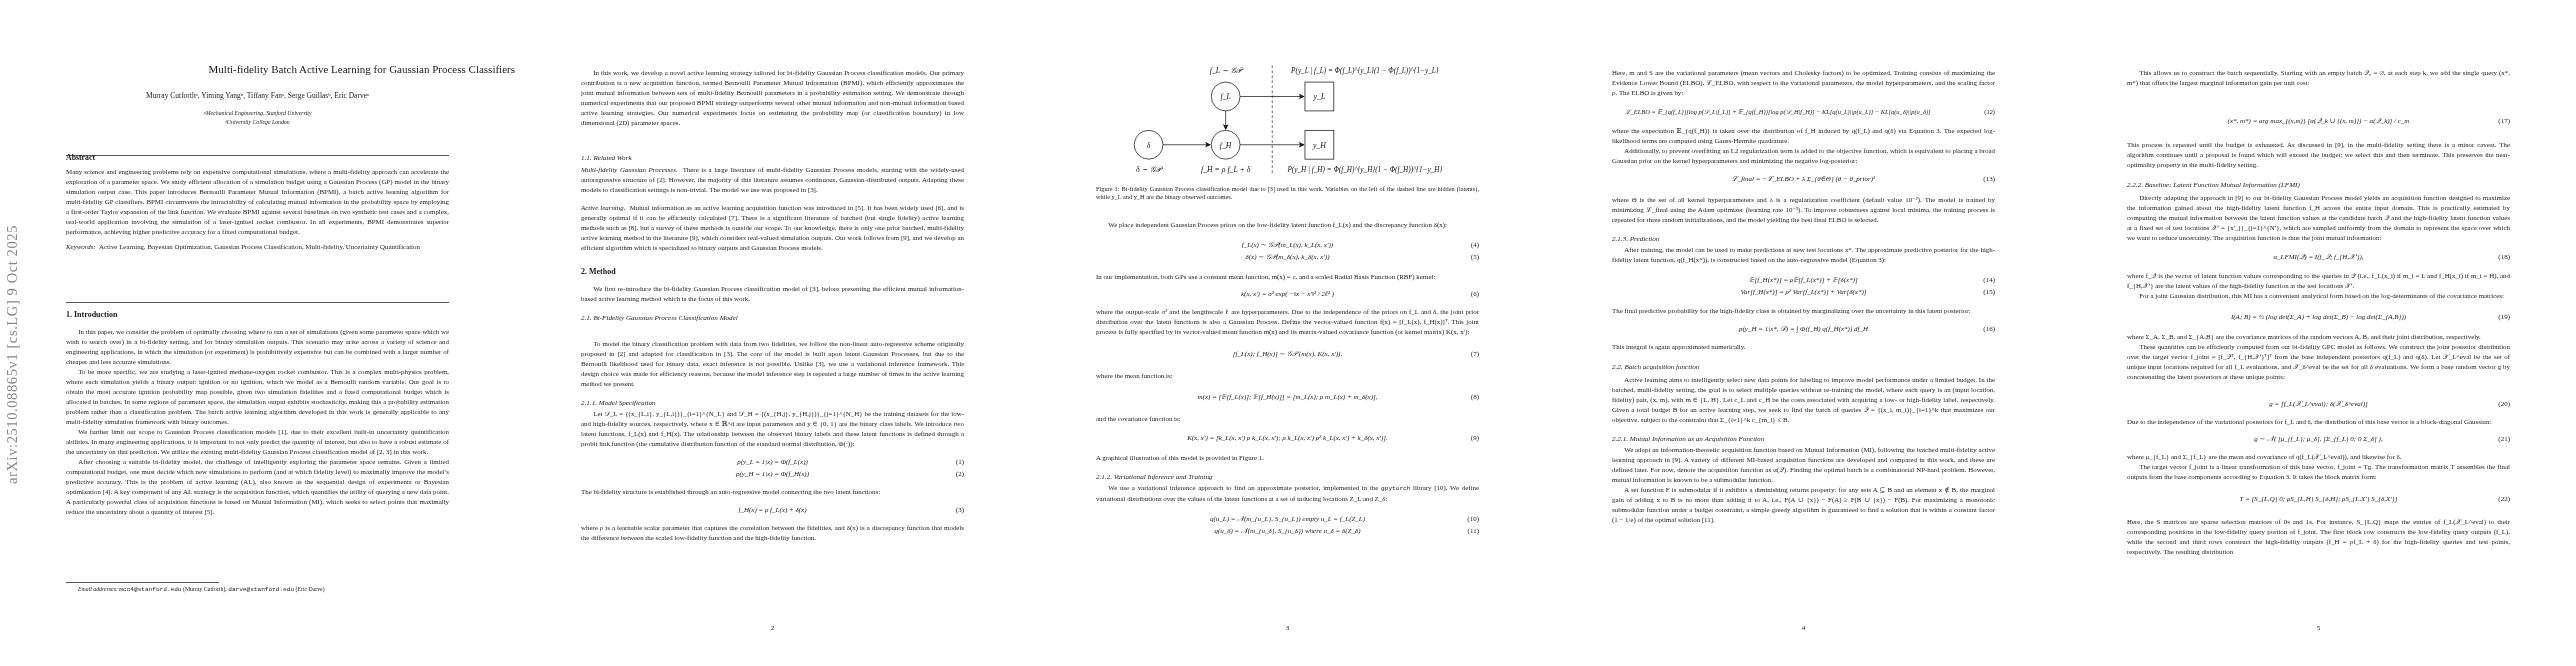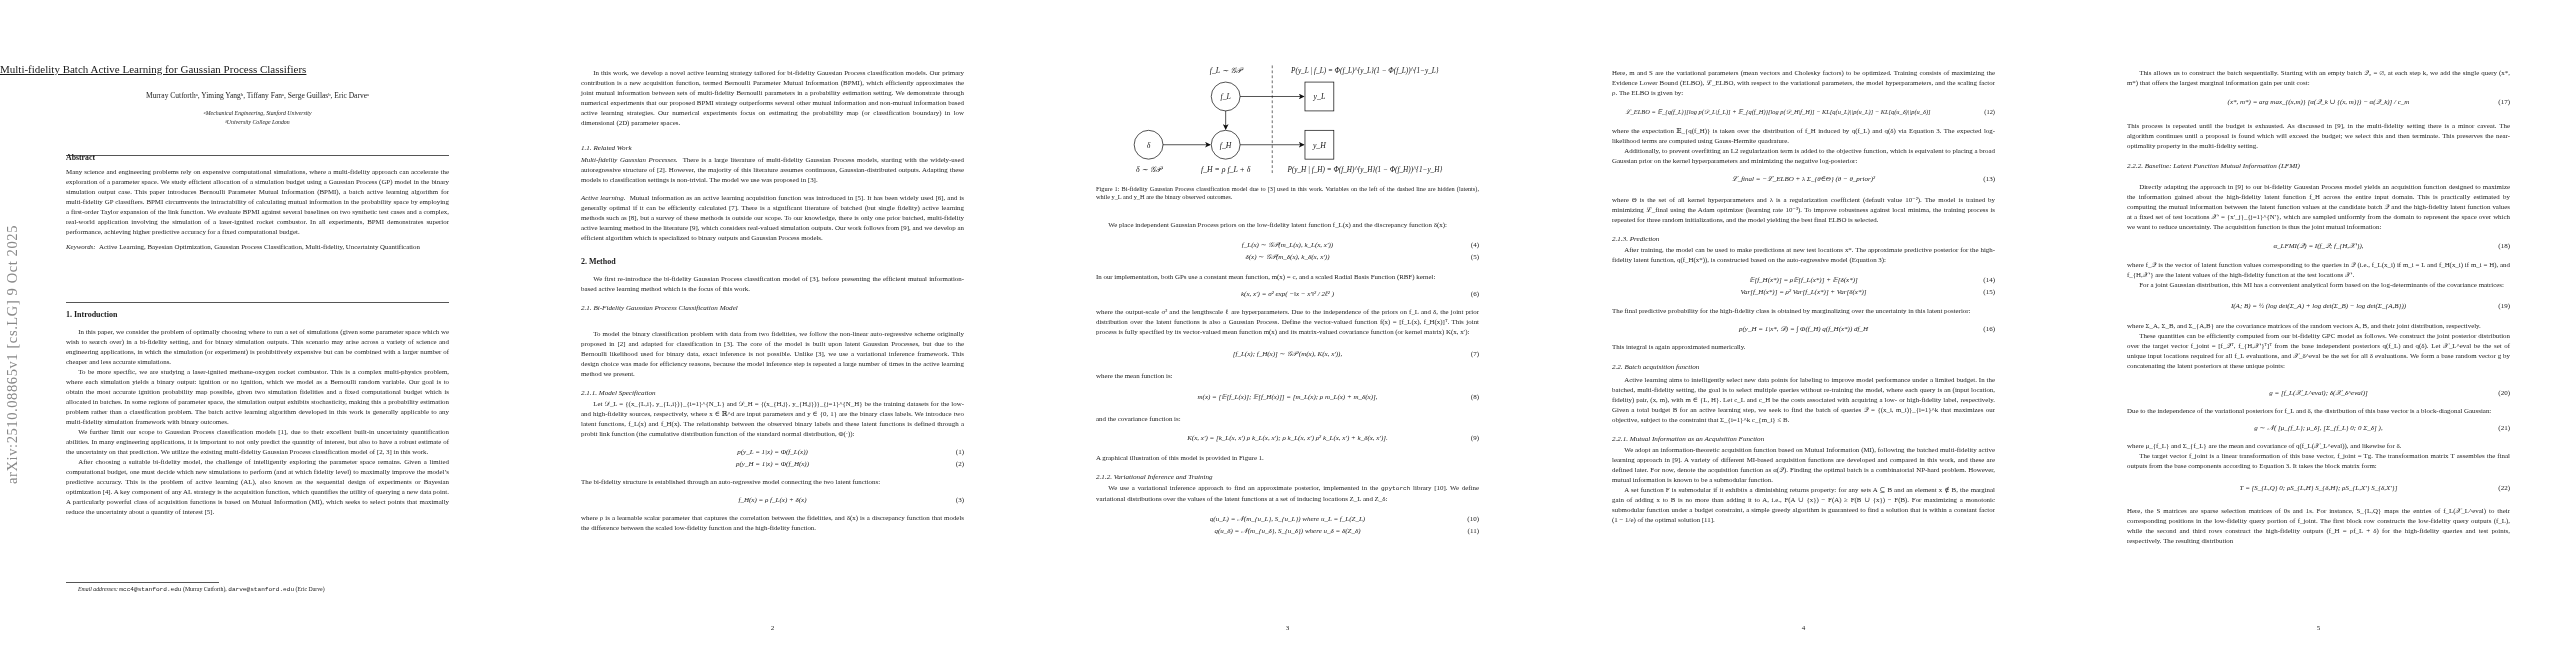--- a/index.html
+++ b/index.html
@@ -5,21 +5,21 @@
   html,body{margin:0;padding:0;background:#fff;}
   body{width:2576px;height:667px;position:relative;overflow:hidden;
        font-family:"Liberation Serif","DejaVu Serif",serif;color:#1a1a1a;}
   .page{position:absolute;top:0;width:515px;height:667px;background:#fff;overflow:hidden;}
   .col{position:absolute;left:66px;width:383px;font-size:6.9px;line-height:10px;
        text-align:justify;}
   .col p{margin:0;text-indent:12.2px;}
   .col p.noindent{text-indent:0;}
   .h1{font-weight:bold;font-size:8px;margin:0;}
   .h2{font-style:italic;font-size:7.1px;margin:0;}
-  .title{position:absolute;left:0;width:515px;text-align:left;font-size:11px;text-decoration:underline;}
+  .title{position:absolute;left:0;width:515px;text-align:right;font-size:11px;}
   .authors{position:absolute;left:0;width:515px;text-align:center;font-size:7.5px;}
   .affil{position:absolute;left:0;width:515px;text-align:center;font-size:5.8px;font-style:italic;line-height:8px;}
   .rule{position:absolute;left:66px;width:383px;height:0.8px;background:#555;}
   .abs-h{font-weight:bold;font-size:7.8px;}
   .eq{position:relative;display:flex;align-items:center;justify-content:center;font-style:italic;
       font-size:7px;}
   .eq .num{position:absolute;right:0;font-style:normal;}
   .pagenum{position:absolute;width:515px;left:0;text-align:center;font-size:7px;}
   .arxiv{position:absolute;left:4.4px;top:484px;transform-origin:0 0;transform:rotate(-90deg);
          font-size:14.5px;color:#888;letter-spacing:0.6px;white-space:nowrap;font-family:"Liberation Serif",serif;}
@@ -58,21 +58,21 @@
     <span class="mono">mcc4@stanford.edu</span>
     <span>(Murray Cutforth),</span>
     <span class="mono">darve@stanford.edu</span>
     <span>(Eric Darve)</span>
   </div>
 </div>
 
 <div class="page" style="left:515px">
   <div class="col" style="top:68px">
     <p>In this work, we develop a novel active learning strategy tailored for bi-fidelity Gaussian Process classification models. Our primary contribution is a new acquisition function, termed Bernoulli Parameter Mutual Information (BPMI), which efficiently approximates the joint mutual information between sets of multi-fidelity Bernoulli parameters in a probability estimation setting. We demonstrate through numerical experiments that our proposed BPMI strategy outperforms several other mutual information and non-mutual information based active learning strategies. Our numerical experiments focus on estimating the probability map (or classification boundary) in low dimensional (2D) parameter spaces.</p>
-    <div class="h2" style="margin-top:15px;margin-bottom:2.2px">1.1.  Related Work</div>
+    <div class="h2" style="margin-top:25px;margin-bottom:2.2px">1.1.  Related Work</div>
     <p class="noindent"><i>Multi-fidelity Gaussian Processes.</i>&nbsp; <span>There is a large literature of multi-fidelity Gaussian Process models, starting with the widely-used autoregressive structure of [2]. However, the majority of this literature assumes continuous, Gaussian-distributed outputs. Adapting these models to classification settings is non-trivial. The model we use was proposed in [3].</span></p>
     <p class="noindent" style="margin-top:7.8px"><i>Active learning.</i>&nbsp; <span>Mutual information as an active learning acquisition function was introduced in [5]. It has been widely used [6], and is generally optimal if it can be efficiently calculated [7]. There is a significant literature of batched (but single fidelity) active learning methods such as [8], but a survey of these methods is outside our scope. To our knowledge, there is only one prior batched, multi-fidelity active learning method in the literature [9], which considers real-valued simulation outputs. Our work follows from [9], and we develop an efficient algorithm which is specialized to binary outputs and Gaussian Process models.</span></p>
     <div class="h1" style="margin-top:14.5px;margin-bottom:6.7px">2.  Method</div>
     <p>We first re-introduce the bi-fidelity Gaussian Process classification model of [3], before presenting the efficient mutual information-based active learning method which is the focus of this work.</p>
     <div class="h2" style="margin-top:9px;margin-bottom:16px">2.1.  Bi-Fidelity Gaussian Process Classification Model</div>
     <p>To model the binary classification problem with data from two fidelities, we follow the non-linear auto-regressive scheme originally proposed in [2] and adapted for classification in [3]. The core of the model is built upon latent Gaussian Processes, but due to the Bernoulli likelihood used for binary data, exact inference is not possible. Unlike [3], we use a variational inference framework. This design choice was made for efficiency reasons, because the model inference step is repeated a large number of times in the active learning method we present.</p>
     <div class="h2" style="margin-top:9px;margin-bottom:1.1px">2.1.1.  Model Specification</div>
     <p>Let 𝒟_L = {(x_{L,i}, y_{L,i})}_{i=1}^{N_L} and 𝒟_H = {(x_{H,j}, y_{H,j})}_{j=1}^{N_H} be the training datasets for the low- and high-fidelity sources, respectively, where x ∈ ℝ^d are input parameters and y ∈ {0, 1} are the binary class labels. We introduce two latent functions, f_L(x) and f_H(x). The relationship between the observed binary labels and these latent functions is defined through a probit link function (the cumulative distribution function of the standard normal distribution, Φ(·)):</p>
     <div style="height:7.8px"></div>
     <div class="eq">
@@ -152,21 +152,21 @@
       </div>
     <p class="noindent" style="margin-top:12.2px">and the covariance function is:</p>
     <div class="eq" style="margin-top:9px">
         <span>K(x, x′) = [k_L(x, x′)  ρ k_L(x, x′); ρ k_L(x, x′)  ρ² k_L(x, x′) + k_δ(x, x′)].</span>
         <span class="num">(9)</span>
       </div>
     <p class="noindent" style="margin-top:10px">A graphical illustration of this model is provided in Figure 1.</p>
     <div class="h2" style="margin-top:9px;margin-bottom:1.1px">2.1.2.  Variational Inference and Training</div>
     <p><span>We use a variational inference approach to find an approximate posterior, implemented in the</span> <span class="mono">gpytorch</span> <span>library [10]. We define variational distributions over the values of the latent functions at a set of inducing locations Z_L and Z_δ:</span></p>
     <div class="eq" style="margin-top:10px">
-        <span>q(u_L) = 𝒩(m_{u_L}, S_{u_L})   where   u_L = f_L(Z_L)</span>
+        <span>q(u_L) = 𝒩(m_{u_L}, S_{u_L})   empty   u_L = f_L(Z_L)</span>
         <span class="num">(10)</span>
       </div>
     <div class="eq" style="margin-top:2px">
         <span>q(u_δ) = 𝒩(m_{u_δ}, S_{u_δ})   where   u_δ = δ(Z_δ)</span>
         <span class="num">(11)</span>
       </div>
   </div>
   <div class="pagenum" style="top:624px">3</div>
 </div>
 
@@ -205,26 +205,26 @@
     <div class="h2" style="margin-top:9px;margin-bottom:1.1px">2.2.1.  Mutual Information as an Acquisition Function</div>
     <p>We adopt an information-theoretic acquisition function based on Mutual Information (MI), following the batched multi-fidelity active learning approach in [9]. A variety of different MI-based acquisition functions are developed and compared in this work, and these are defined later. For now, denote the acquisition function as α(𝒬). Finding the optimal batch is a combinatorial NP-hard problem. However, mutual information is known to be a submodular function.</p>
     <p>A set function F is submodular if it exhibits a diminishing returns property: for any sets A ⊆ B and an element x ∉ B, the marginal gain of adding x to B is no more than adding it to A, i.e., F(A ∪ {x}) − F(A) ≥ F(B ∪ {x}) − F(B). For maximizing a monotonic submodular function under a budget constraint, a simple greedy algorithm is guaranteed to find a solution that is within a constant factor (1 − 1/e) of the optimal solution [11].</p>
   </div>
   <div class="pagenum" style="top:624px">4</div>
 </div>
 
 <div class="page" style="left:2061px">
   <div class="col" style="top:68px">
     <p>This allows us to construct the batch sequentially. Starting with an empty batch 𝒬₀ = ∅, at each step k, we add the single query (x*, m*) that offers the largest marginal information gain per unit cost:</p>
-    <div class="eq" style="margin-top:6px;height:16.7px">
+    <div class="eq" style="margin-top:25px;height:16.7px">
         <span>(x*, m*) = arg max_{(x,m)} [α(𝒬_k ∪ {(x, m)}) − α(𝒬_k)] / c_m</span>
         <span class="num">(17)</span>
       </div>
     <p class="noindent" style="margin-top:10px">This process is repeated until the budget is exhausted. As discussed in [9], in the multi-fidelity setting there is a minor caveat. The algorithm continues until a proposal is found which will exceed the budget; we select this and then terminate. This preserves the near-optimality property in the multi-fidelity setting.</p>
-    <div class="h2" style="margin-top:10px;margin-bottom:11px">2.2.2.  Baseline: Latent Function Mutual Information (LFMI)</div>
+    <div class="h2" style="margin-top:10px;margin-bottom:3px">2.2.2.  Baseline: Latent Function Mutual Information (LFMI)</div>
     <p>Directly adapting the approach in [9] to our bi-fidelity Gaussian Process model yields an acquisition function designed to maximize the information gained about the high-fidelity latent function f_H across the entire input domain. This is practically estimated by computing the mutual information between the latent function values at the candidate batch 𝒬 and the high-fidelity latent function values at a fixed set of test locations 𝒳′ = {x′_j}_{j=1}^{N′}, which are sampled uniformly from the domain to represent the space over which we want to reduce uncertainty. The acquisition function is thus the joint mutual information:</p>
     <div class="eq" style="margin-top:9px">
         <span>α_LFMI(𝒬) = I(f_𝒬; f_{H,𝒳′}),</span>
         <span class="num">(18)</span>
       </div>
     <p class="noindent" style="margin-top:9px">where f_𝒬 is the vector of latent function values corresponding to the queries in 𝒬 (i.e., f_L(x_i) if m_i = L and f_H(x_i) if m_i = H), and f_{H,𝒳′} are the latent values of the high-fidelity function at the test locations 𝒳′.</p>
     <p>For a joint Gaussian distribution, this MI has a convenient analytical form based on the log-determinants of the covariance matrices:</p>
     <div class="eq" style="margin-top:9px;height:14.5px">
         <span>I(A; B) = ½ (log det(Σ_A) + log det(Σ_B) − log det(Σ_{A,B}))</span>
         <span class="num">(19)</span>

